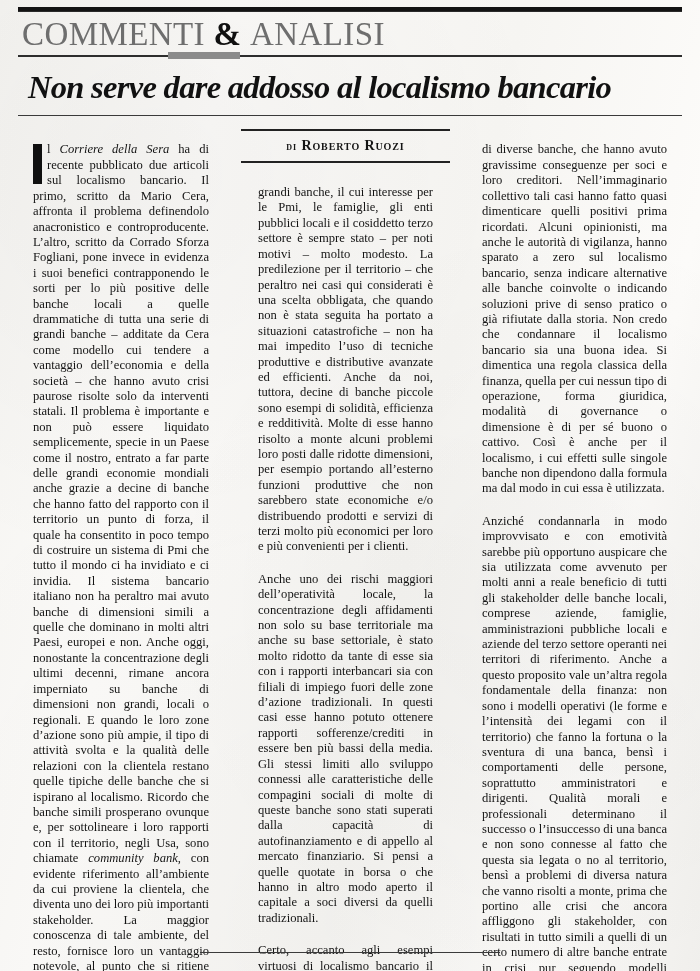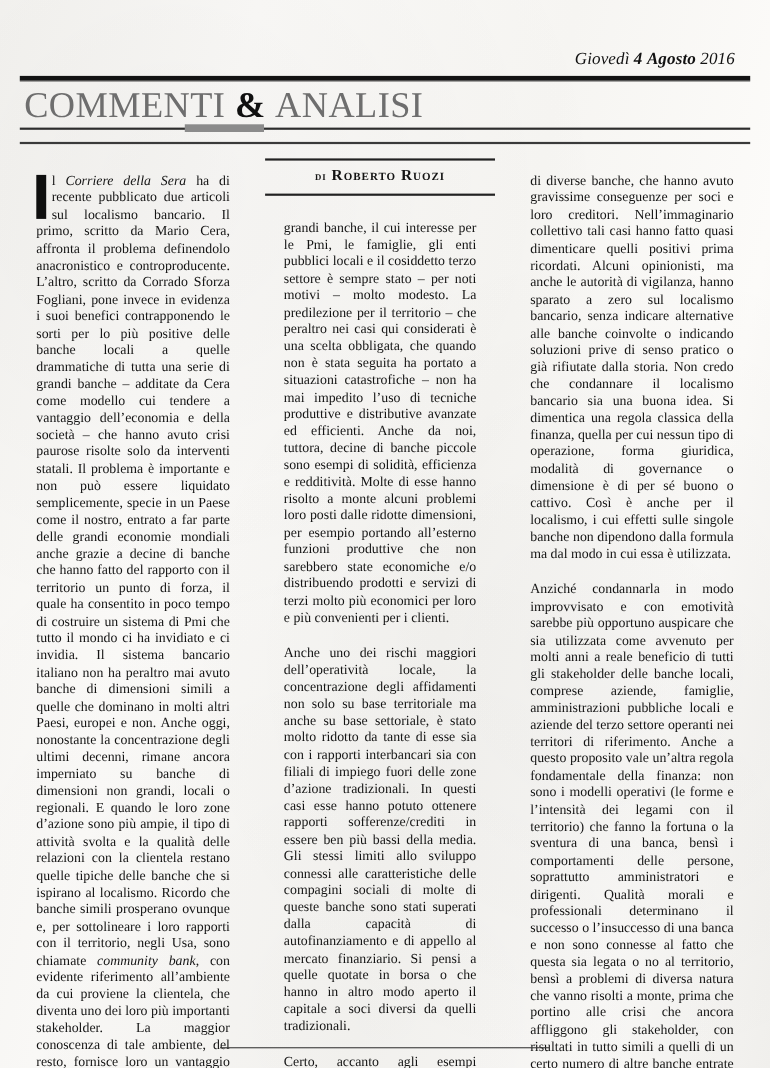--- a/index.html
+++ b/index.html
@@ -173,35 +173,33 @@
     bottom: 18px;
     height: 1.5px;
     background: #3b3b3b;
   }
 </style>
 </head>
 <body>
 
 <div class="page">
 
-  <div class="dateline">
-    <span class="dow">Giovedì</span><span>&nbsp;</span><span class="dnum">4</span><span>&nbsp;</span><span class="dmon">Agosto</span><span>&nbsp;</span><span class="dyear">2016</span>
-  </div>
 
   <div class="rule-thick"></div>
 
   <div class="section-head">
     <span class="sh-gray">COMMENTI</span><span>&nbsp;</span><span class="sh-amp">&amp;</span><span>&nbsp;</span><span class="sh-gray">ANALISI</span>
   </div>
 
   <div class="rule-thin">
     <span class="rule-tab"></span>
   </div>
 
   <h1 class="headline">
+    <span class="hl-line">Non serve dare addosso al localismo bancario</span>
   </h1>
 
   <div class="rule-head"></div>
 
   <div class="columns">
 
     <div class="col col-1">
       <p><span class="initial-bar"></span><span>l </span><span class="it">Corriere della Sera</span><span> ha di recente pubblicato due articoli sul localismo bancario. Il primo, scritto da Mario Cera, affronta il problema definendolo anacronistico e controproducente. L’altro, scritto da Corrado Sforza Fogliani, pone invece in evidenza i suoi benefici contrapponendo le sorti per lo più positive delle banche locali a quelle drammatiche di tutta una serie di grandi banche – additate da Cera come modello cui tendere a vantaggio dell’economia e della società – che hanno avuto crisi paurose risolte solo da interventi statali. Il problema è importante e non può essere liquidato semplicemente, specie in un Paese come il nostro, entrato a far parte delle grandi economie mondiali anche grazie a decine di banche che hanno fatto del rapporto con il territorio un punto di forza, il quale ha consentito in poco tempo di costruire un sistema di Pmi che tutto il mondo ci ha invidiato e ci invidia. Il sistema bancario italiano non ha peraltro mai avuto banche di dimensioni simili a quelle che dominano in molti altri Paesi, europei e non. Anche oggi, nonostante la concentrazione degli ultimi decenni, rimane ancora imperniato su banche di dimensioni non grandi, locali o regionali. E quando le loro zone d’azione sono più ampie, il tipo di attività svolta e la qualità delle relazioni con la clientela restano quelle tipiche delle banche che si ispirano al localismo. Ricordo che banche simili prosperano ovunque e, per sottolineare i loro rapporti con il territorio, negli Usa, sono chiamate </span><span class="it">community bank</span><span>, con evidente riferimento all’ambiente da cui proviene la clientela, che diventa uno dei loro più importanti stakeholder. La maggior conoscenza di tale ambiente, del resto, fornisce loro un vantaggio notevole, al punto che si ritiene utilizzino rilevanti asimmetrie informative positive nei riguardi delle</span></p>
     </div>
 

